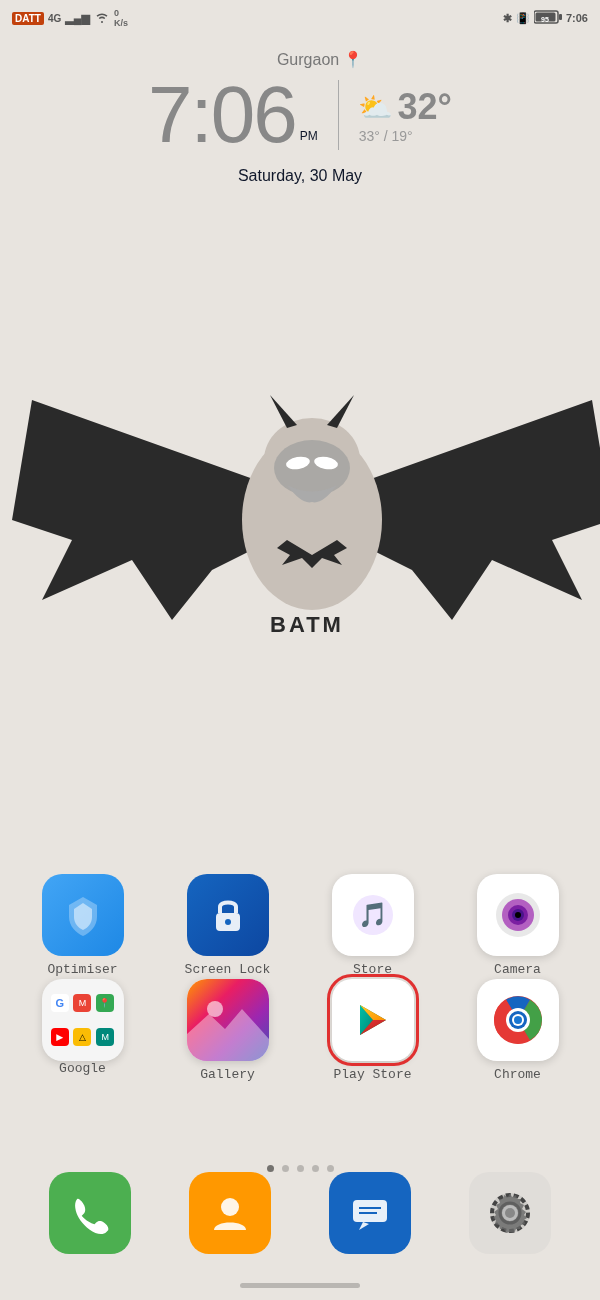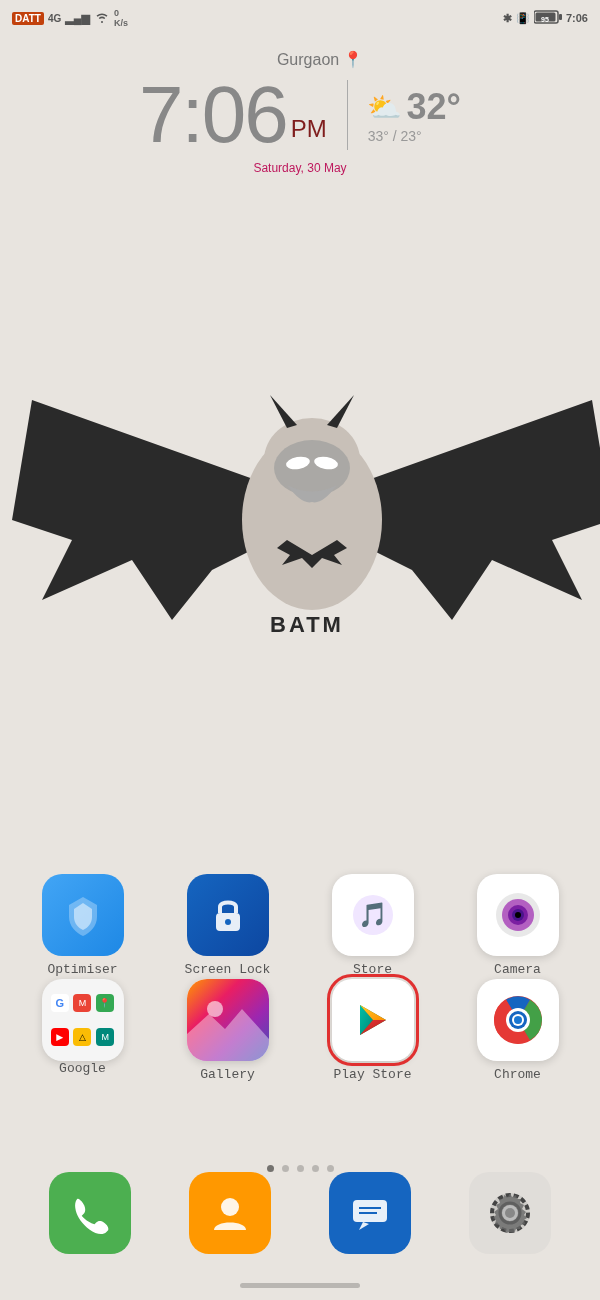--- a/index.html
+++ b/index.html
@@ -95,22 +95,22 @@
 
     .time-display {
       font-size: 80px;
       font-weight: 200;
       color: #888;
       line-height: 1;
       letter-spacing: -2px;
     }
 
     .time-pm {
-      font-size: 24px;
-      color: #7f1d1d;
+      font-size: 12px;
+      color: #0f172a;
       align-self: flex-end;
       margin-bottom: 12px;
       margin-left: 4px;
     }
 
     .divider-vertical {
       width: 1px;
       height: 70px;
       background: #aaa;
       margin: 0 20px;
@@ -134,23 +134,23 @@
       font-size: 14px;
       color: #999;
     }
 
     .weather-row {
       display: flex;
       align-items: center;
     }
 
     .date-display {
-      font-size: 12px;
-      color: #be185d;
-      margin-top: 6px;
+      font-size: 16px;
+      color: #0f172a;
+      margin-top: 12px;
     }
 
     .app-row {
       display: flex;
       justify-content: space-around;
       align-items: flex-start;
       padding: 0 20px;
       margin-bottom: 18px;
     }
 
@@ -316,21 +316,21 @@
     <div style="display:flex;align-items:flex-end;">
       <span class="time-display">7:06</span>
       <span class="time-pm">PM</span>
     </div>
     <div class="divider-vertical"></div>
     <div class="weather-info">
       <div class="weather-row">
         <span style="font-size:28px;margin-right:4px;">⛅</span>
         <span class="weather-temp">32°</span>
       </div>
-      <span class="weather-range">33° / 23°</span>
+      <span class="weather-range">33° / 19°</span>
     </div>
   </div>
   <div class="date-display">Saturday, 30 May</div>
 </div>
 
 <div class="batman-area">
   <svg class="bat-svg" viewBox="0 0 600 360" xmlns="http://www.w3.org/2000/svg">
 
     <path d="M300 180 
              L20 80 

